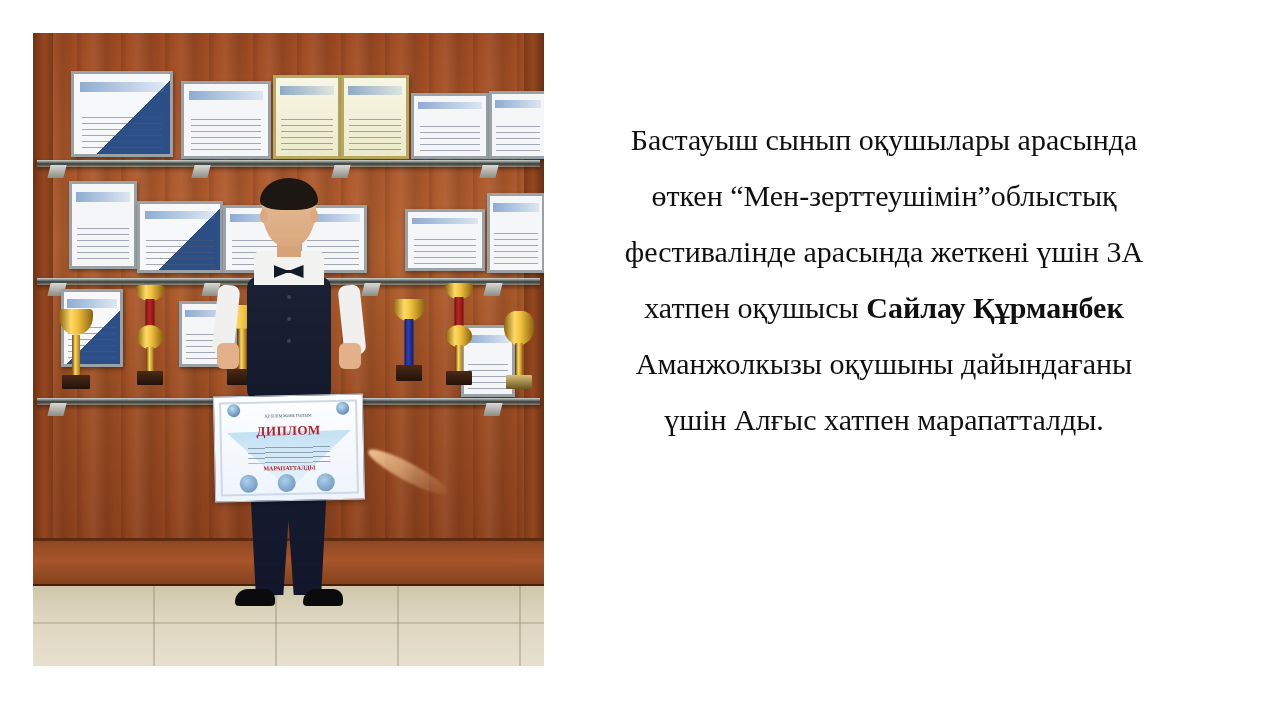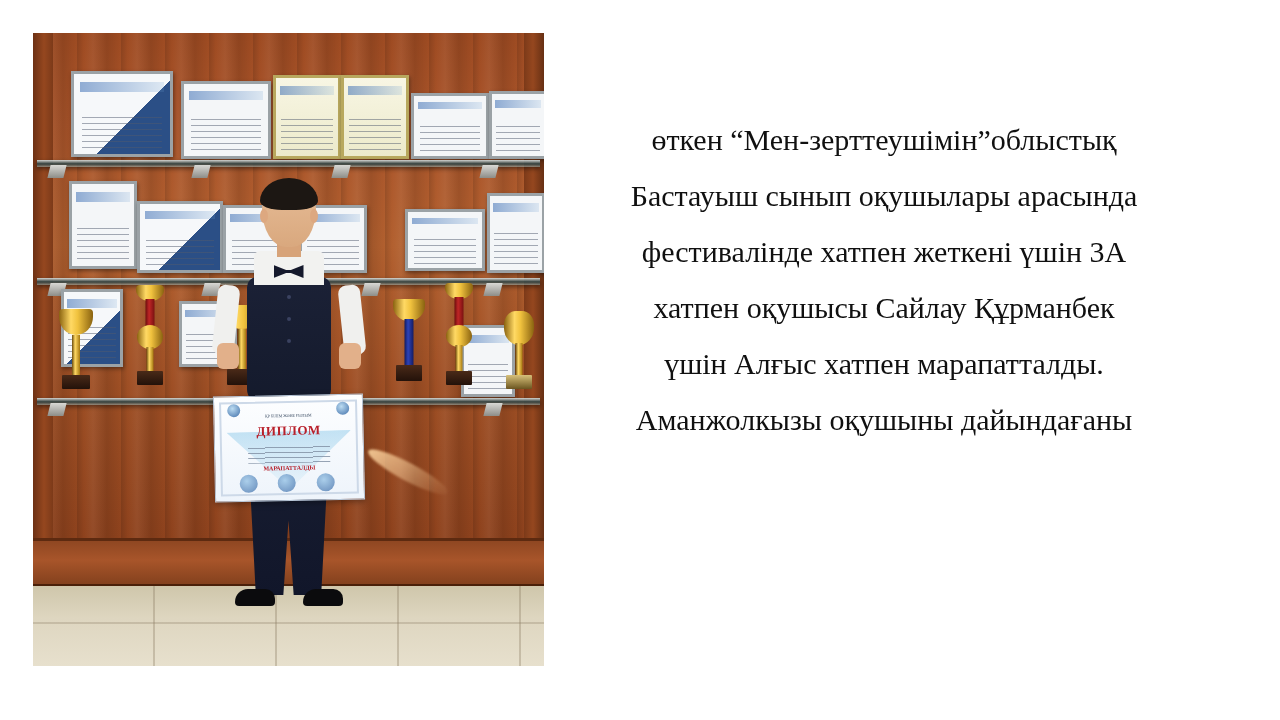--- a/index.html
+++ b/index.html
@@ -302,21 +302,21 @@
     top: 112px;
     width: 592px;
     text-align: center;
   }
   .text-line {
     font-size: 30px;
     line-height: 56px;
     color: #101010;
     white-space: nowrap;
   }
-  .b { font-weight: normal; }
+  .b { font-weight: bold; }
 </style>
 </head>
 <body>
 
 <div class="slide">
 
   <div class="photo">
     <div class="photo-inner">
 
       <div class="ceiling"></div>
@@ -429,21 +429,21 @@
         </div>
 
         <div class="hand l"></div>
         <div class="hand r"></div>
       </div>
 
     </div>
   </div>
 
   <div class="text-panel" id="caption-block">
+      <div class="text-line"><span>Бастауыш сынып оқушылары арасында</span></div>
       <div class="text-line"><span>өткен “Мен-зерттеушімін”облыстық</span></div>
-      <div class="text-line"><span>Бастауыш сынып оқушылары арасында</span></div>
-      <div class="text-line"><span>фестивалінде хатпен жеткені үшін 3А</span></div>
+      <div class="text-line"><span>фестивалінде арасында жеткені үшін 3А</span></div>
       <div class="text-line"><span>хатпен оқушысы </span><span class="b">Сайлау Құрманбек</span></div>
+      <div class="text-line"><span>Аманжолкызы оқушыны дайындағаны</span></div>
       <div class="text-line"><span>үшін Алғыс хатпен марапатталды.</span></div>
-      <div class="text-line"><span>Аманжолкызы оқушыны дайындағаны</span></div>
     </div>
 
 </div>
 
 </body></html>

